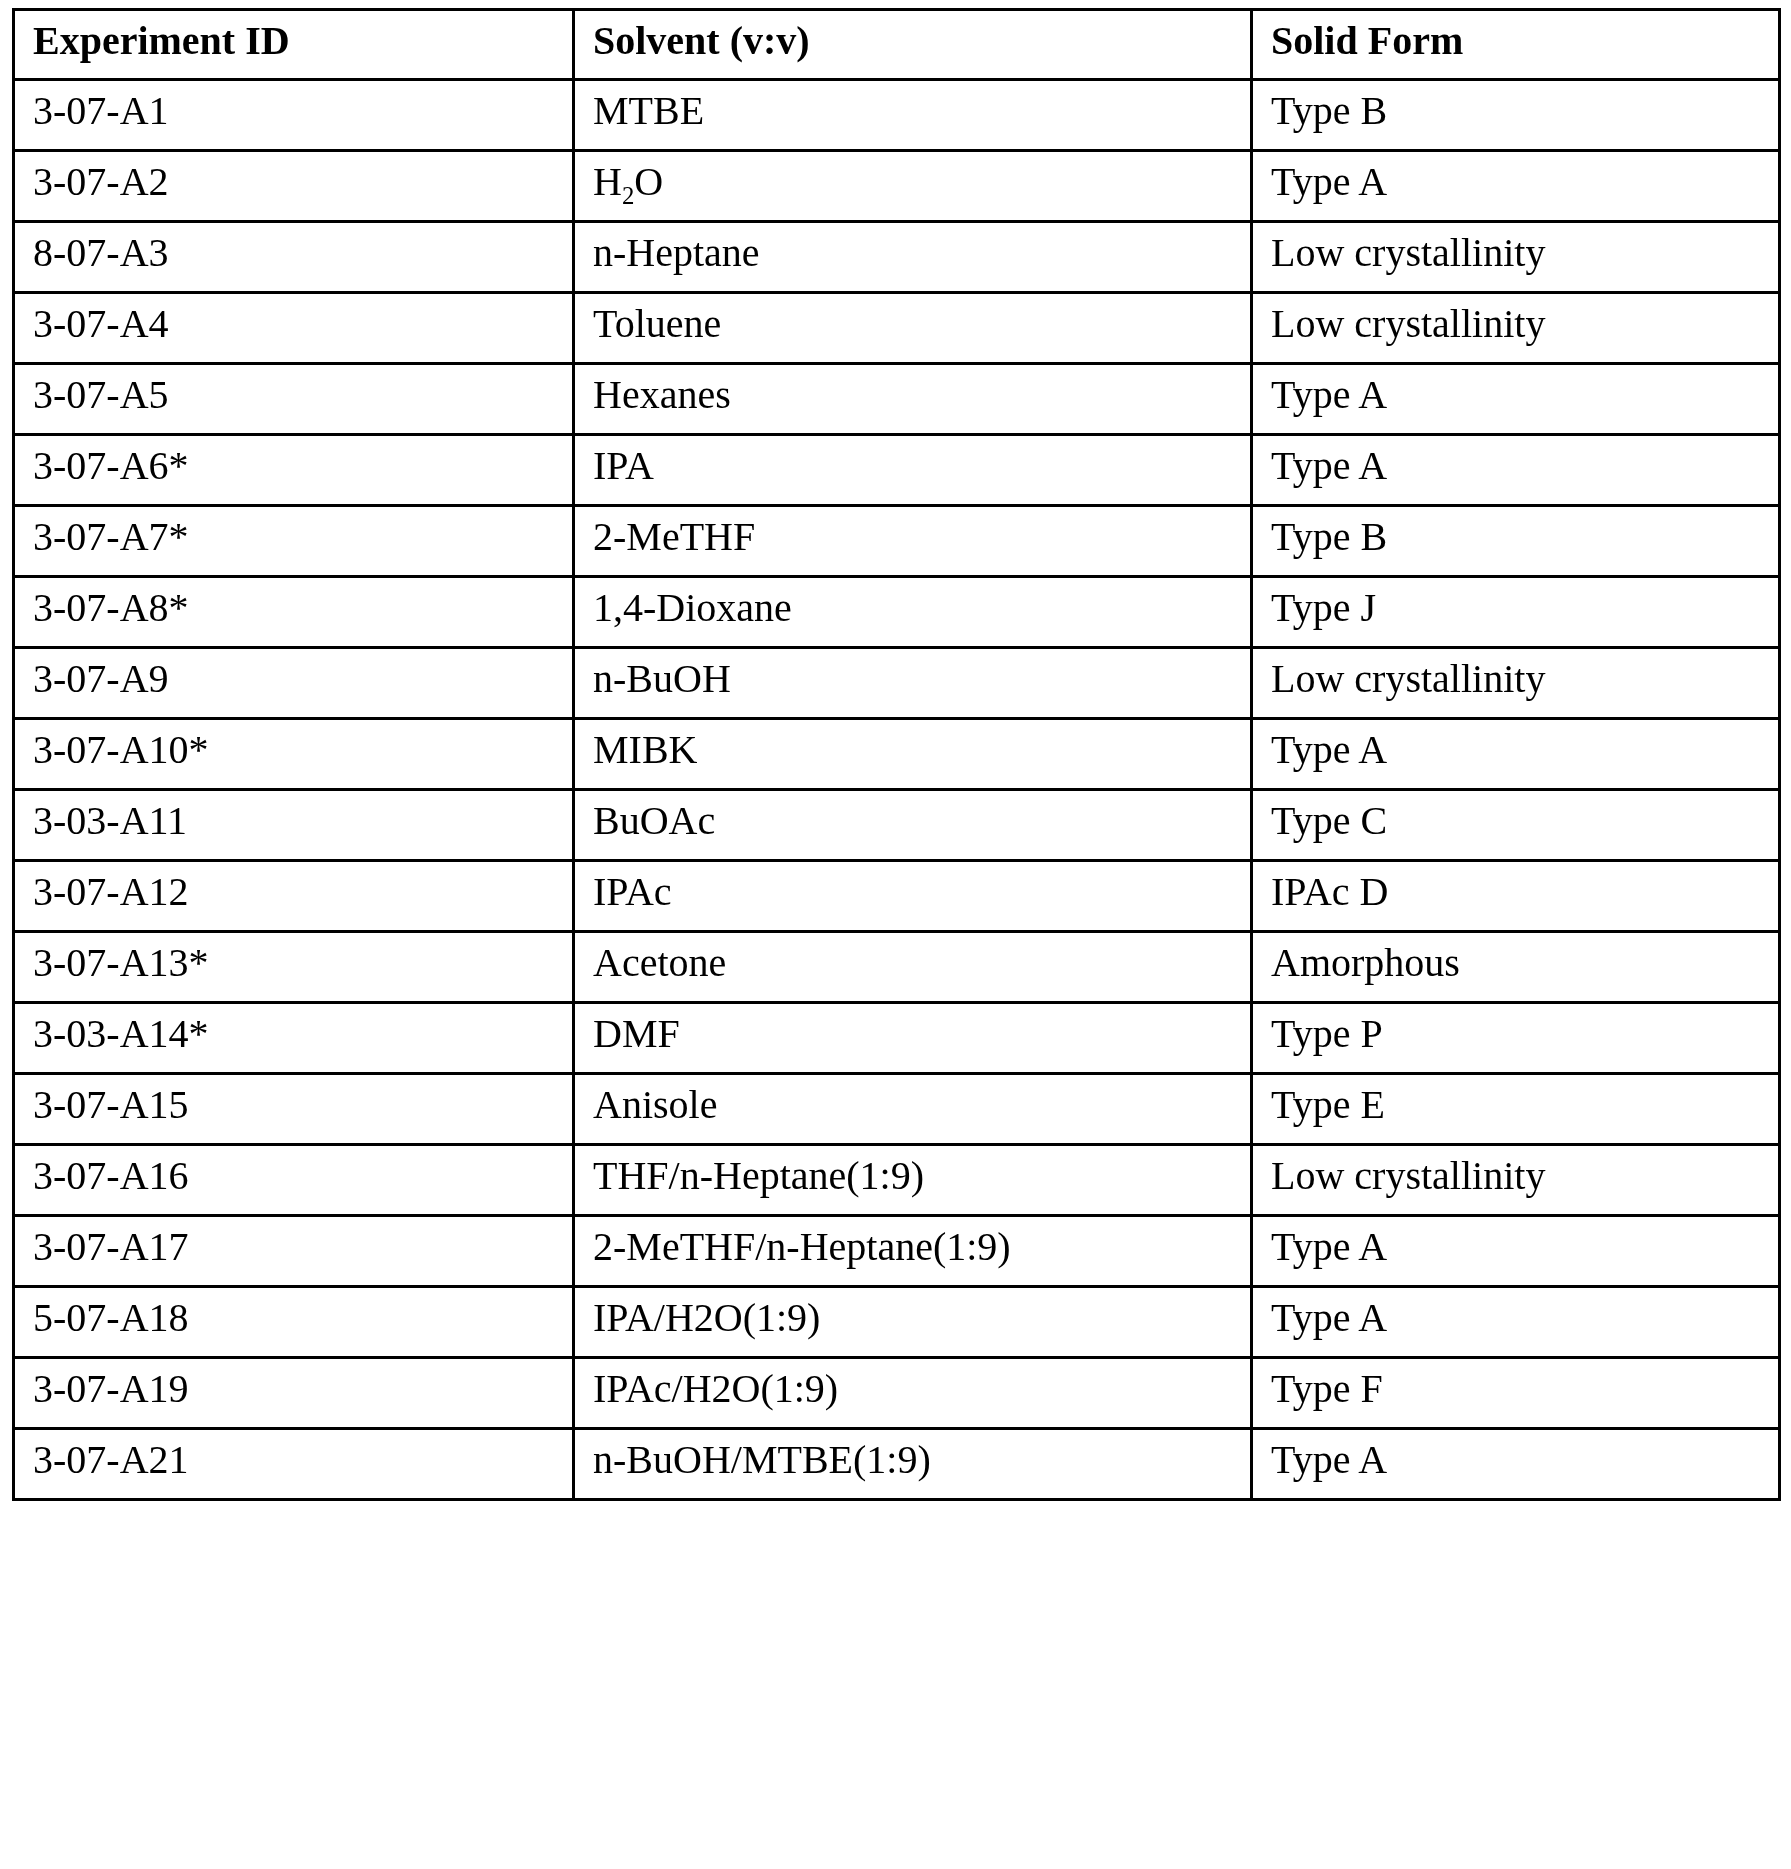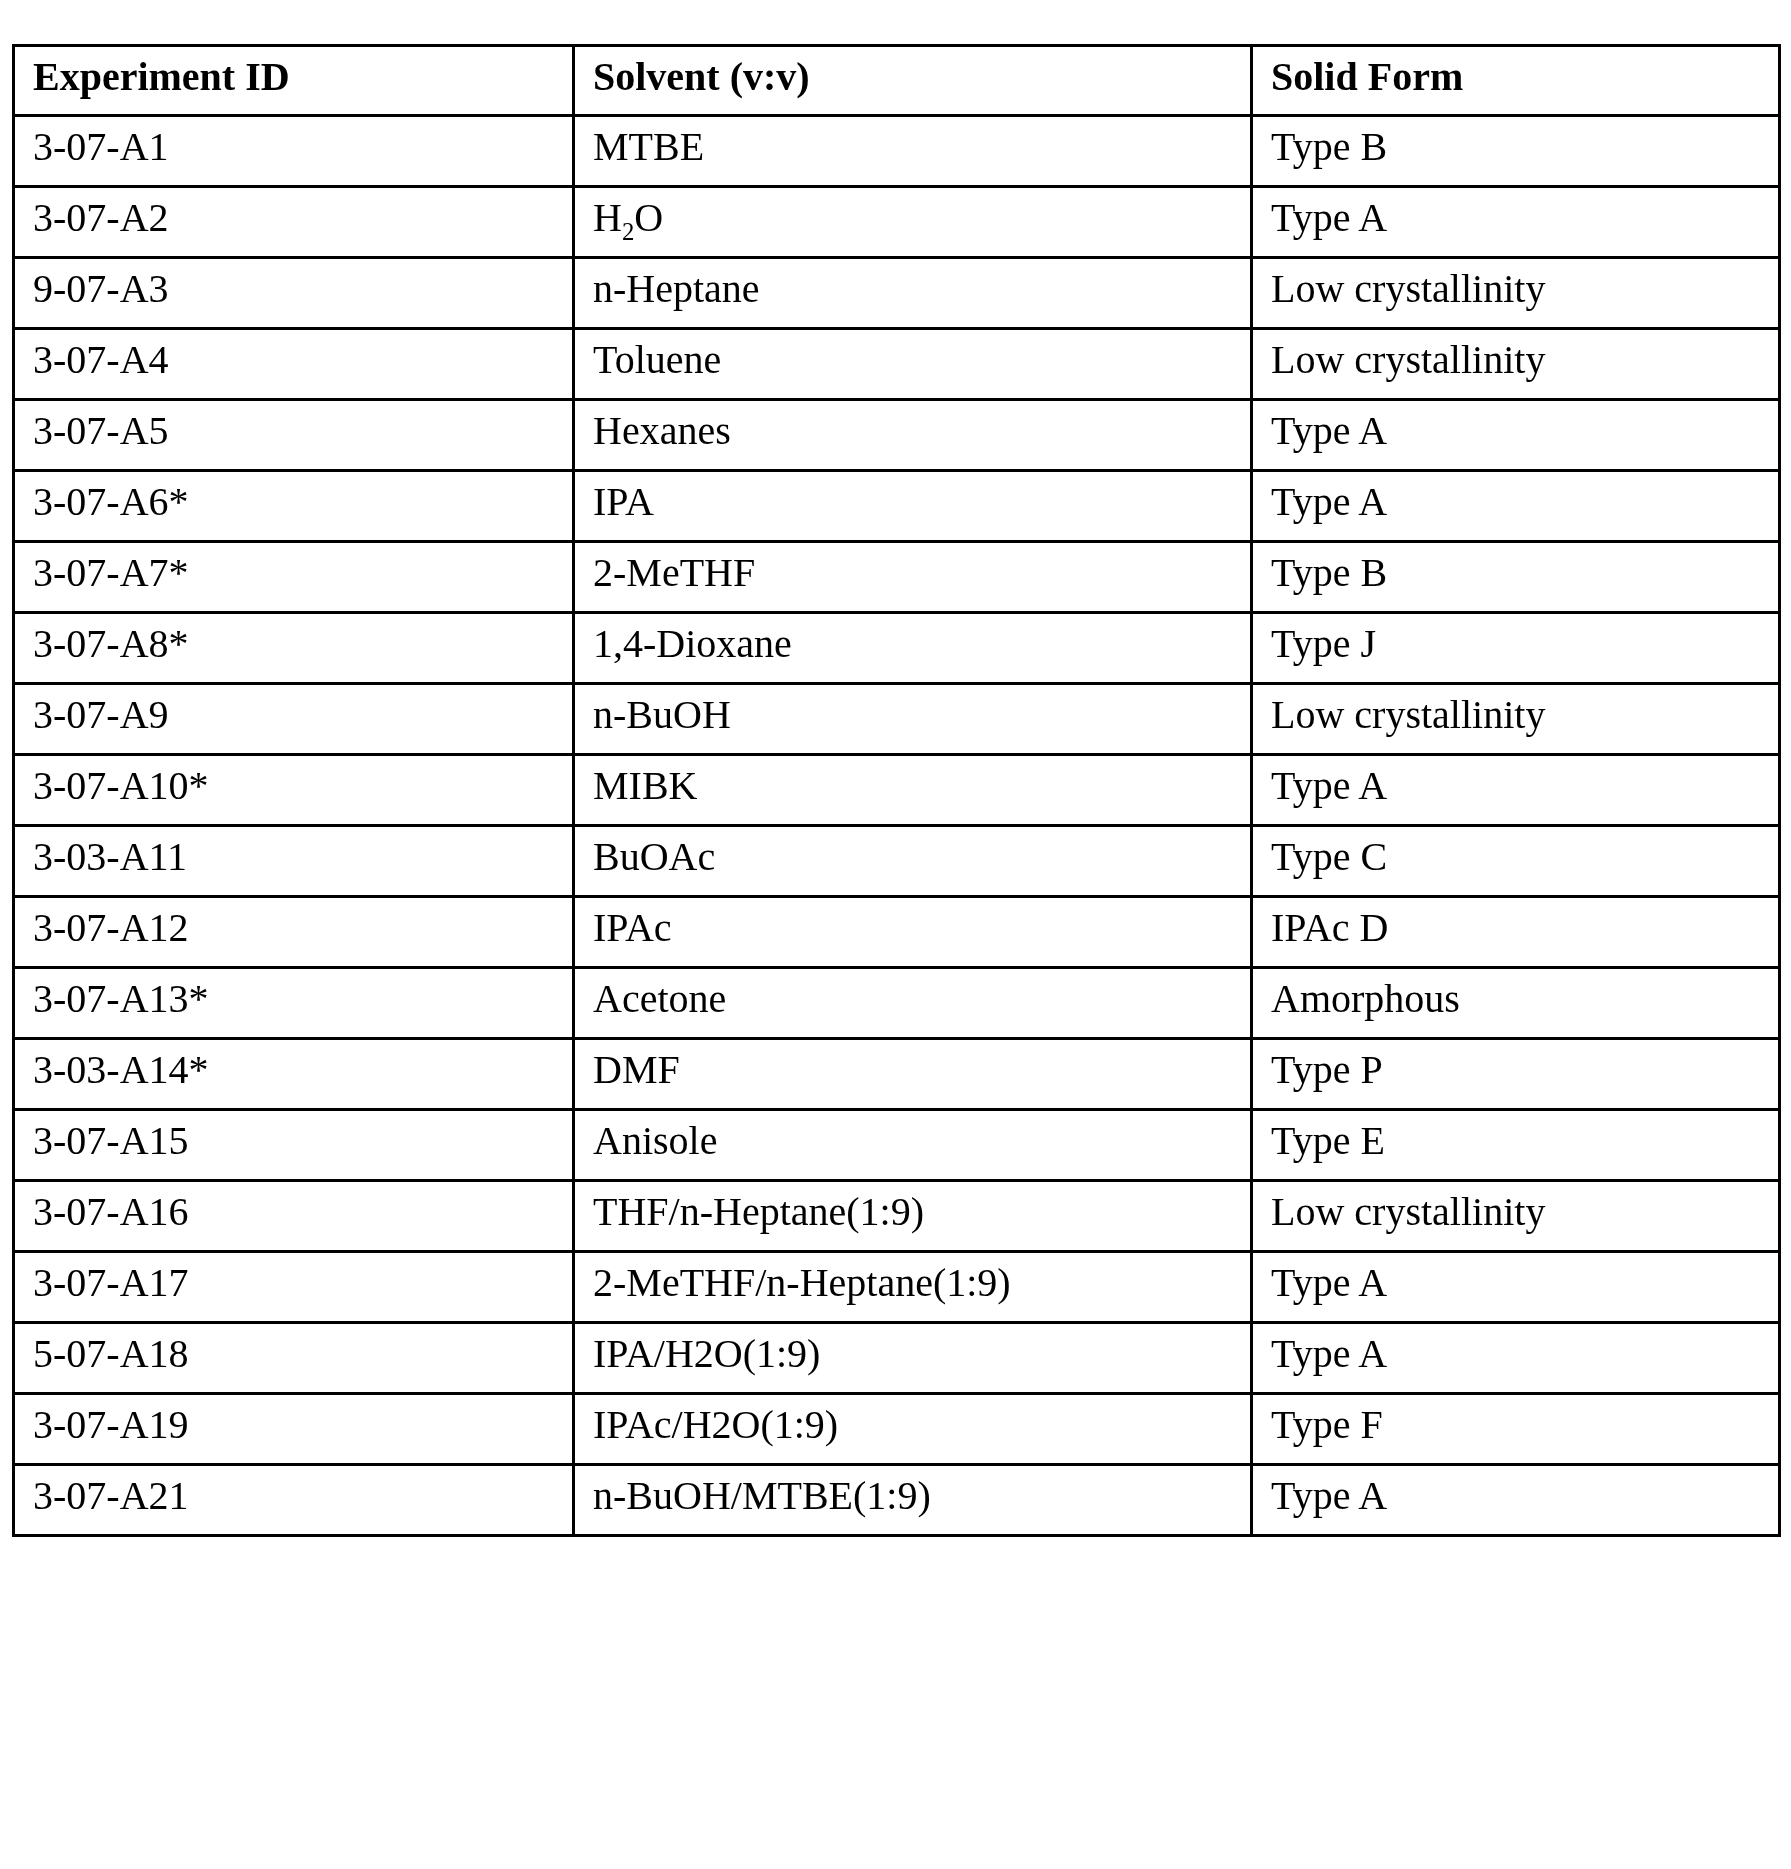--- a/index.html
+++ b/index.html
@@ -24,21 +24,20 @@
   }
 
   table.screening-table {
     position: absolute;
     left: 12px;
     top: 8px;
     width: 1766px;
     border-collapse: collapse;
     table-layout: fixed;
     background: #fef9c3;
-    margin-top: 36px;
   }
 
   table.screening-table col.col-id    { width: 560px; }
   table.screening-table col.col-solv  { width: 678px; }
   table.screening-table col.col-form  { width: 528px; }
 
   table.screening-table th,
   table.screening-table td {
     border: 3px solid #000000;
     vertical-align: top;
@@ -114,21 +113,21 @@
           </td>
           <td>
             <span class="cell-text">H<sub>2</sub>O</span>
           </td>
           <td>
             <span class="cell-text">Type A</span>
           </td>
         </tr>
         <tr>
           <td>
-            <span class="cell-text">9-07-A3</span>
+            <span class="cell-text">8-07-A3</span>
           </td>
           <td>
             <span class="cell-text">n-Heptane</span>
           </td>
           <td>
             <span class="cell-text">Low crystallinity</span>
           </td>
         </tr>
         <tr>
           <td>

